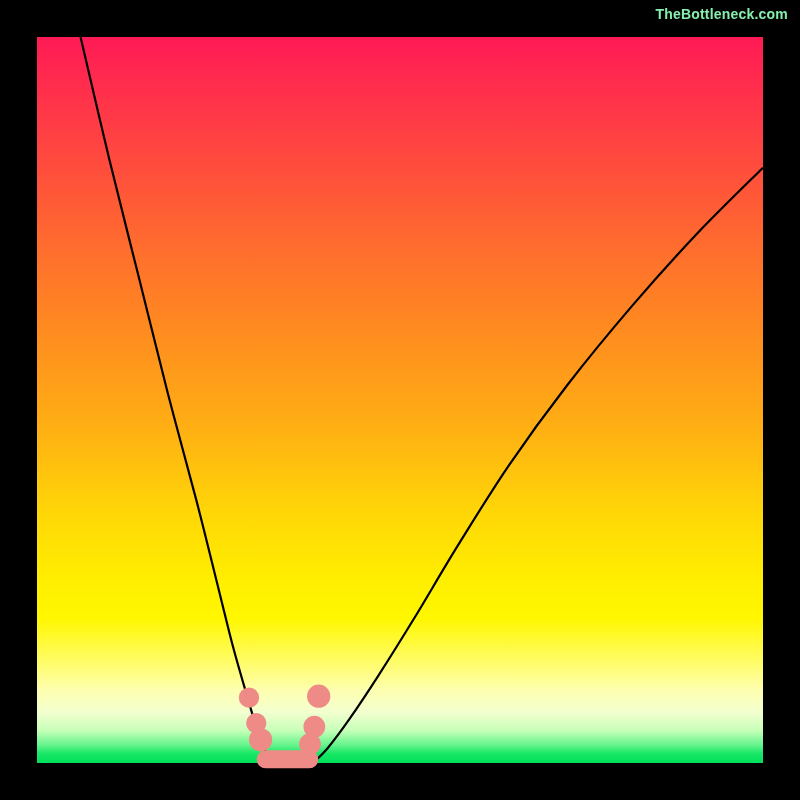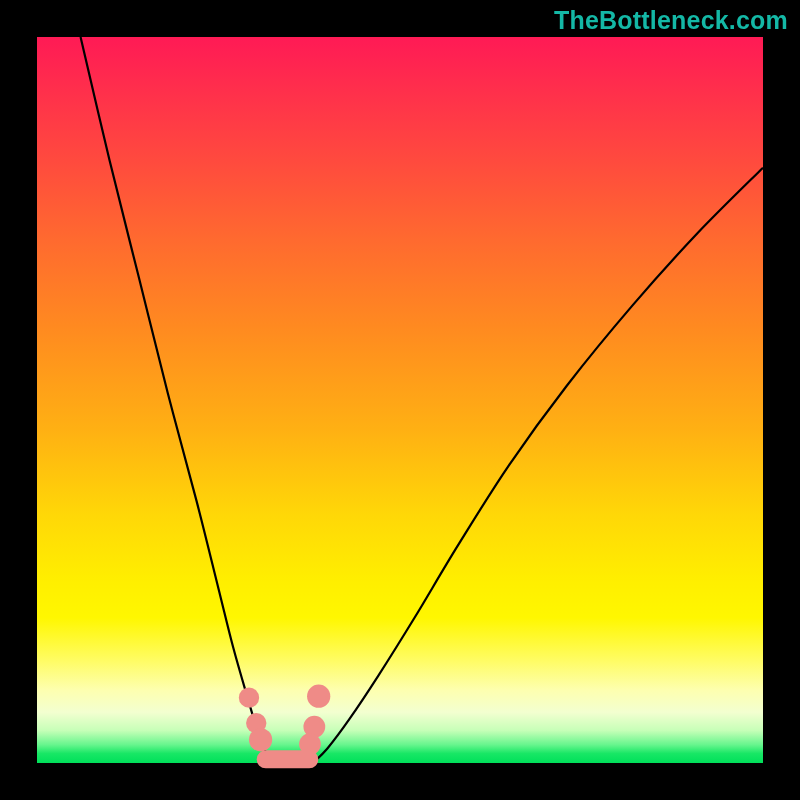--- a/index.html
+++ b/index.html
@@ -48,22 +48,22 @@
     position: absolute;
     left: 0; top: 0;
     width: 726px;
     height: 726px;
     overflow: visible;
   }
   .watermark {
     position: absolute;
     top: 6px;
     right: 12px;
-    color: #14b8a6;
-    font-size: 25px;
+    color: #86efac;
+    font-size: 14px;
     font-weight: 600;
     letter-spacing: 0.2px;
     user-select: none;
   }
   .curve {
     fill: none;
     stroke: #000;
     stroke-width: 2.2;
   }
   .dot {

